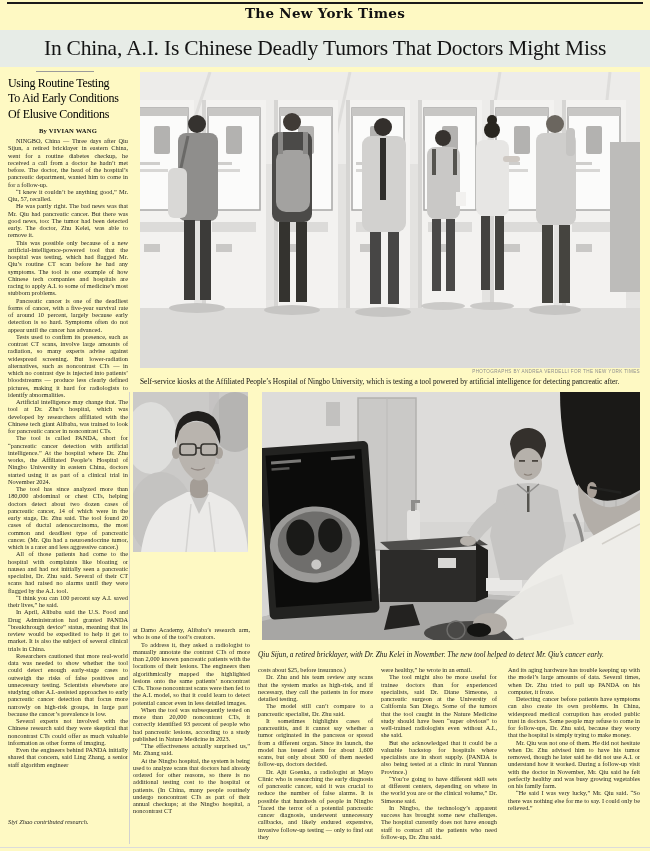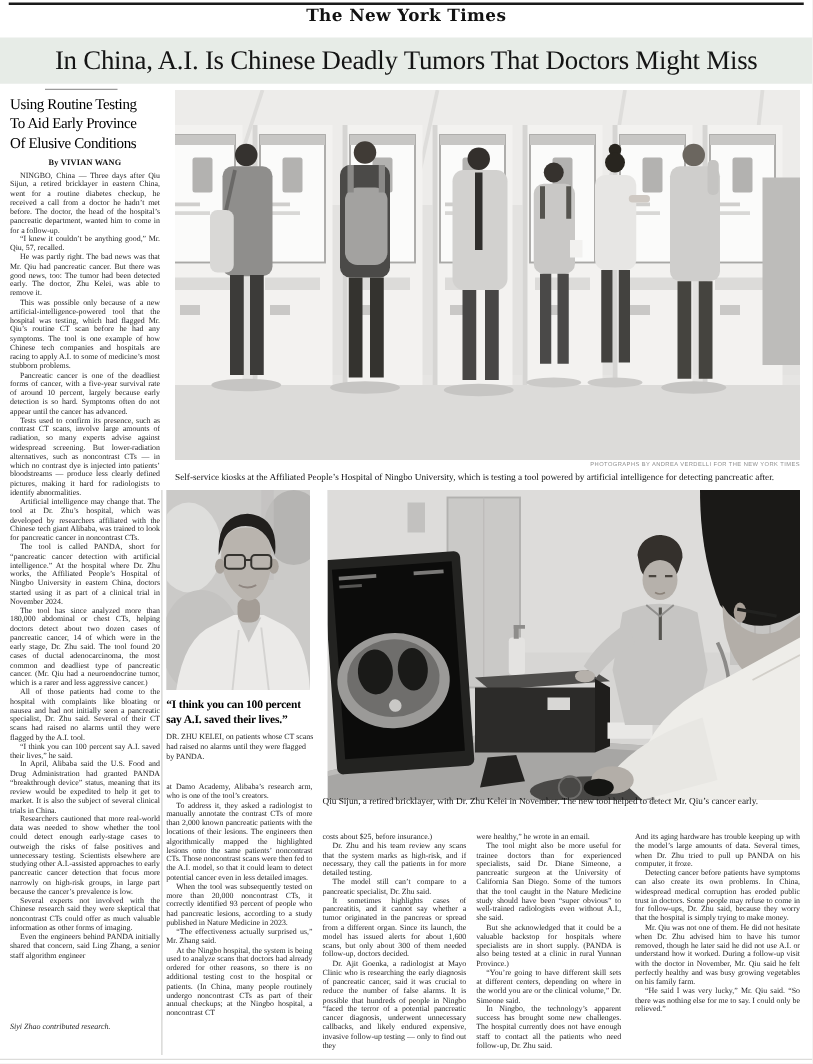--- a/index.html
+++ b/index.html
@@ -1,16 +1,16 @@
 <!DOCTYPE html>
 <html><head>
 <meta charset="utf-8">
 <style>
   html,body{margin:0;padding:0;background:#eceae7;}
-  .page{position:relative;width:650px;height:851px;background:#ffffff;font-family:"Liberation Serif",serif;overflow:hidden;}
+  .page{position:relative;width:650px;height:851px;background:#fef9c3;font-family:"Liberation Serif",serif;overflow:hidden;}
   .top-rule{position:absolute;left:7px;top:2px;width:636px;height:2px;background:#1a1a1a;}
   .masthead{position:absolute;left:0;top:5px;width:650px;text-align:center;font-family:"DejaVu Serif",serif;font-weight:700;font-size:13.5px;letter-spacing:.3px;color:#121212;}
   .headline-band{position:absolute;left:0;top:30px;width:650px;height:37px;background:#e7ece7;display:flex;align-items:center;justify-content:center;}
   .headline{margin:0;font-weight:400;font-size:21.5px;line-height:1;letter-spacing:-.2px;white-space:nowrap;color:#141414;font-family:"Liberation Serif",serif;}
   .dek-rule{position:absolute;left:36px;top:71px;width:58px;height:1px;background:#9b9b9b;}
   .dek{position:absolute;left:8px;top:76px;width:130px;font-size:12px;line-height:15.4px;letter-spacing:-.3px;color:#000;white-space:nowrap;}
   .byline{position:absolute;left:8px;top:127px;width:120px;text-align:center;font-weight:700;font-size:6.6px;letter-spacing:.2px;color:#111;}
   .body-col{position:absolute;text-align:justify;font-size:6.3px;line-height:7.25px;color:#1e1e1e;overflow:hidden;}
   .body-col p{margin:0;text-indent:8px;}
   .body-col p.cont{text-indent:0;}
@@ -21,42 +21,42 @@
   .col5{left:508px;top:666px;width:132px;height:182px;}
   .contributor{position:absolute;left:8px;top:818px;width:122px;font-style:italic;font-size:6.4px;color:#1e1e1e;}
   .photo{position:absolute;margin:0;overflow:hidden;background:#ddd;}
   .photo svg{display:block;}
   .photo1{left:140px;top:72px;width:500px;height:296px;}
   .portrait{left:133px;top:392px;width:115px;height:160px;}
   .photo2{left:262px;top:392px;width:378px;height:248px;}
   .credit{position:absolute;left:340px;top:369px;width:300px;text-align:right;font-family:"Liberation Sans",sans-serif;font-size:4.6px;letter-spacing:.35px;color:#8e8e8e;}
   .caption{position:absolute;font-size:7.4px;line-height:9px;color:#111;white-space:nowrap;}
   .caption1{left:140px;top:377px;width:504px;}
-  .caption2{left:258px;top:636px;width:386px;}
+  .caption2{left:258px;top:650px;width:386px;font-style:italic;}
   .pullquote{position:absolute;left:133px;top:558px;width:118px;}
   .pullquote .q{font-weight:700;font-size:9.2px;line-height:11.6px;letter-spacing:-.15px;white-space:nowrap;color:#000;}
   .pullquote .attr{margin-top:5px;font-size:6.3px;line-height:7.9px;color:#222;}
   .vrule{position:absolute;left:129px;top:392px;width:1px;height:452px;background:#d2d2d0;}
   .bottom-rule{position:absolute;left:0;top:847px;width:650px;height:1px;background:#dcdcda;}
 </style>
 </head>
 <body>
 
 <div class="page">
   <div class="top-rule"></div>
   <div class="masthead">The New York Times</div>
 
   <div class="headline-band">
     <h1 class="headline">In China, A.I. Is Chinese Deadly Tumors That Doctors Might Miss</h1>
   </div>
 
   <div class="dek-rule"></div>
   <div class="dek">
     <div>Using Routine Testing</div>
-    <div>To Aid Early Province</div>
+    <div>To Aid Early Conditions</div>
     <div>Of Elusive Conditions</div>
   </div>
   <div class="byline">By VIVIAN WANG</div>
 
   <figure class="photo photo1">
     <svg width="500" height="296" viewBox="0 0 500 296" xmlns="http://www.w3.org/2000/svg">
       <rect width="500" height="296" fill="#e3e2e0"></rect>
       <rect width="500" height="92" fill="#edecea"></rect>
       <line x1="70" y1="0" x2="40" y2="92" stroke="#dedddb" stroke-width="3"></line>
       <line x1="210" y1="0" x2="190" y2="92" stroke="#dedddb" stroke-width="3"></line>
@@ -247,25 +247,20 @@
       <path d="M42 52 Q40 20 65 19 Q90 21 87 52 L82 40 Q74 27 60 29 Q47 32 45 44 Z" fill="#211f1d"></path>
       <ellipse cx="43" cy="61" rx="4" ry="6" fill="#aaa49d"></ellipse>
       <ellipse cx="86" cy="61" rx="4" ry="6" fill="#aaa49d"></ellipse>
       <rect x="47" y="52" width="16" height="11" rx="3" fill="none" stroke="#35332f" stroke-width="1.6"></rect>
       <rect x="68" y="52" width="16" height="11" rx="3" fill="none" stroke="#35332f" stroke-width="1.6"></rect>
       <line x1="63" y1="56" x2="68" y2="56" stroke="#35332f" stroke-width="1.6"></line>
       <path d="M58 76 q7 4 14 0" stroke="#8f8680" stroke-width="1.4" fill="none"></path>
     </svg>
   </figure>
 
-  <div class="pullquote">
-    <div class="q">“I think you can 100 percent</div>
-    <div class="q">say A.I. saved their lives.”</div>
-    <div class="attr">DR. ZHU KELEI, on patients whose CT scans had raised no alarms until they were flagged by PANDA.</div>
-  </div>
 
   <div class="body-col col2">
     <p class="cont">at Damo Academy, Alibaba’s research arm, who is one of the tool’s creators.</p>
     <p>To address it, they asked a radiologist to manually annotate the contrast CTs of more than 2,000 known pancreatic patients with the locations of their lesions. The engineers then algorithmically mapped the highlighted lesions onto the same patients’ noncontrast CTs. Those noncontrast scans were then fed to the A.I. model, so that it could learn to detect potential cancer even in less detailed images.</p>
     <p>When the tool was subsequently tested on more than 20,000 noncontrast CTs, it correctly identified 93 percent of people who had pancreatic lesions, according to a study published in Nature Medicine in 2023.</p>
     <p>“The effectiveness actually surprised us,” Mr. Zhang said.</p>
     <p>At the Ningbo hospital, the system is being used to analyze scans that doctors had already ordered for other reasons, so there is no additional testing cost to the hospital or patients. (In China, many people routinely undergo noncontrast CTs as part of their annual checkups; at the Ningbo hospital, a noncontrast CT</p>
   </div>
 
   <figure class="photo photo2">

